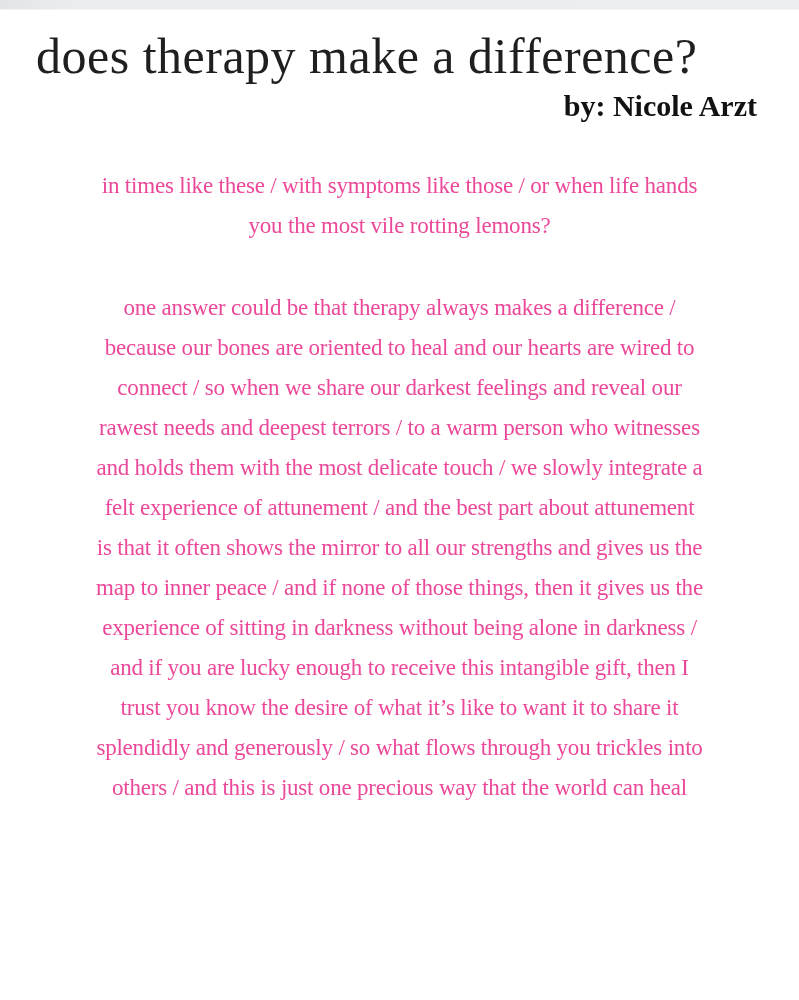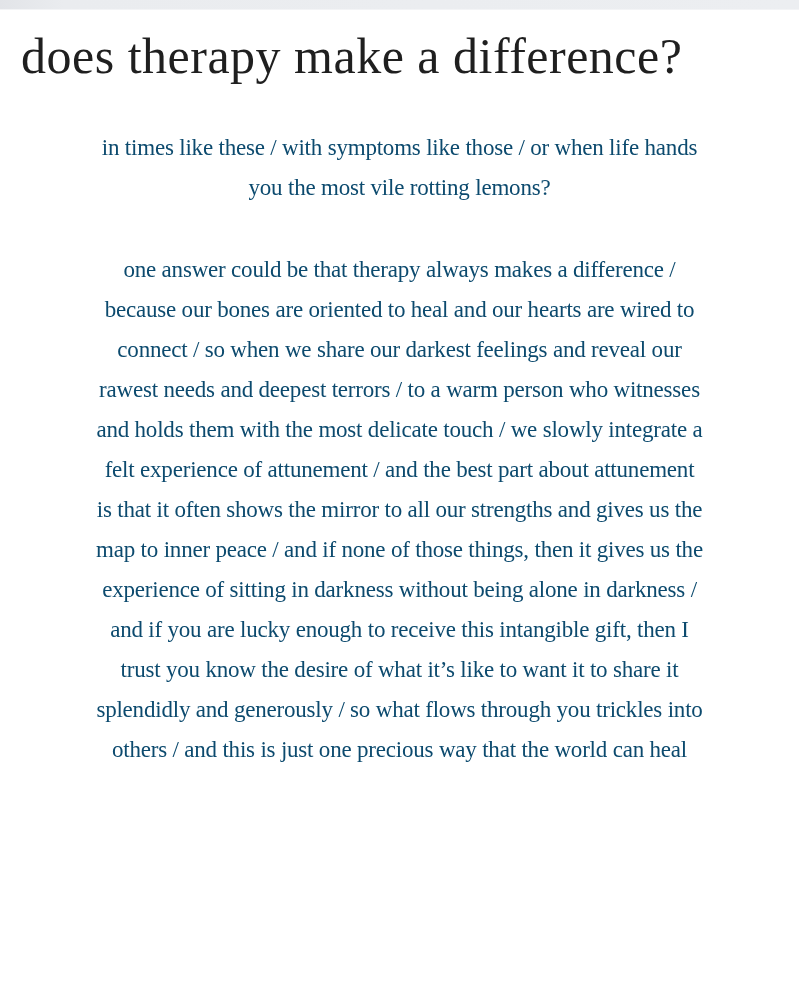--- a/index.html
+++ b/index.html
@@ -10,21 +10,21 @@
     font-family: "Liberation Serif", serif;
     color: #2a2a2a;
     overflow: hidden;
   }
   .top-band {
     height: 10px;
     background: linear-gradient(to right, #e2e4e8, #eaecef 8%, #eceef1);
     border-bottom: 1px solid #f3f4f6;
   }
   .header {
-    padding: 18px 42px 0 21px;
+    padding: 18px 42px 0 36px;
   }
   .title {
     font-size: 50px;
     font-weight: 400;
     color: #1f1f1f;
     line-height: 1.15;
     letter-spacing: 0.5px;
     white-space: nowrap;
   }
   .byline {
@@ -35,35 +35,36 @@
     line-height: 1.2;
     margin-top: 2px;
   }
   .poem {
     margin-top: 42px;
     padding: 0 10px;
     text-align: center;
     font-size: 23px;
     letter-spacing: -0.2px;
     line-height: 40px;
-    color: #0c4a6e;
+    color: #ec4899;
   }
   .stanza {
     white-space: pre-line;   
     margin-bottom: 42px;
   }
   .stanza:last-child { margin-bottom: 12px; }
 </style>
 </head>
 <body>
 
 <div class="top-band"></div>
 
 <header class="header">
   <h1 class="title">does therapy make a difference?</h1>
+  <div class="byline">by: Nicole Arzt</div>
 </header>
 
 <main class="poem">
   <p class="stanza">in times like these / with symptoms like those / or when life hands
 you the most vile rotting lemons?</p>
   <p class="stanza">one answer could be that therapy always makes a difference /
 because our bones are oriented to heal and our hearts are wired to
 connect / so when we share our darkest feelings and reveal our
 rawest needs and deepest terrors / to a warm person who witnesses
 and holds them with the most delicate touch / we slowly integrate a

